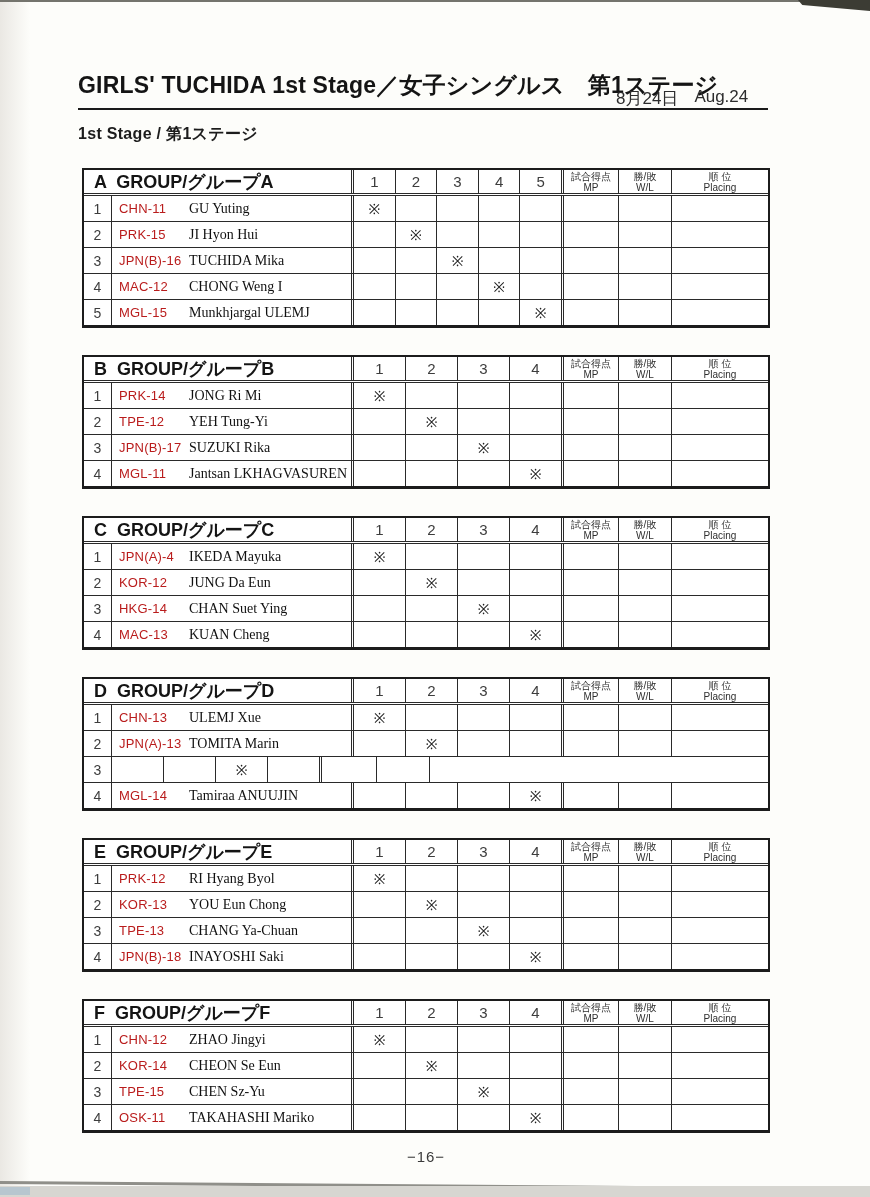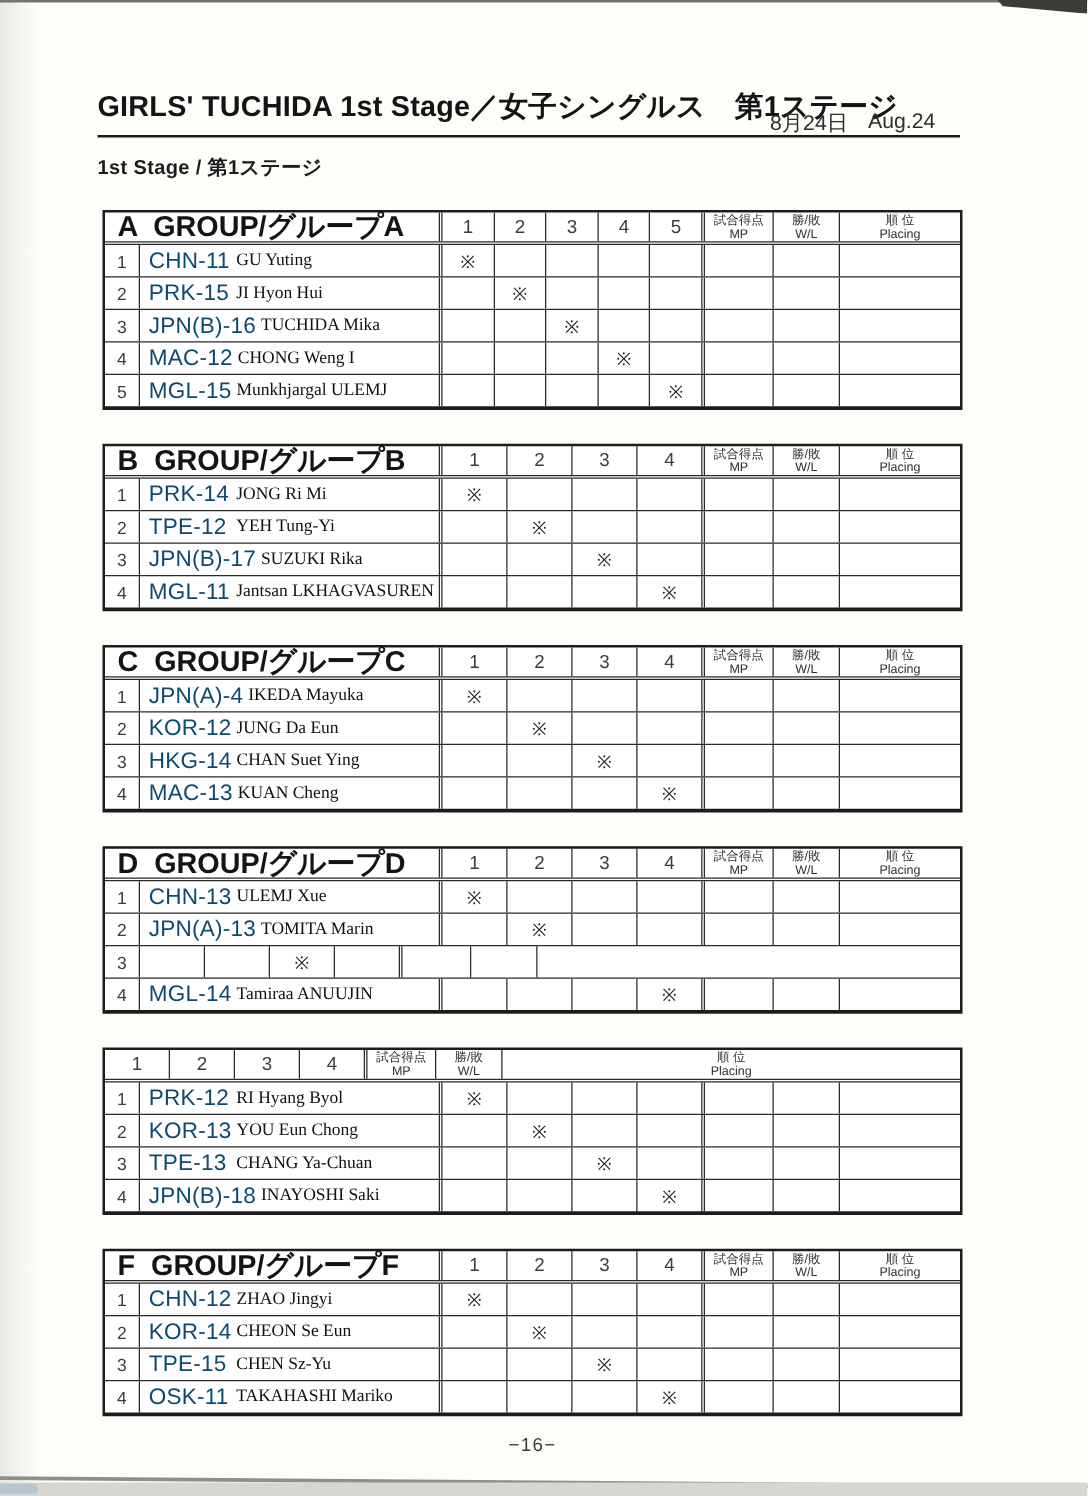--- a/index.html
+++ b/index.html
@@ -28,25 +28,25 @@
     letter-spacing:0.3px;color:#1c1c1c;}
   
   .groups{position:absolute;left:82px;top:168px;width:688px;}
   .group-table{width:688px;border:2px solid #1c1c1c;border-bottom-width:3px;
     background:#fff;margin-bottom:27px;box-sizing:border-box;}
   .trow{display:flex;height:25px;align-items:stretch;}
   .header-row{height:23px;border-bottom:3px double #2a2a2a;}
   .group-rows .trow + .trow{border-top:1px solid #2a2a2a;}
   .cell{display:flex;align-items:center;box-sizing:border-box;border-right:1px solid #2a2a2a;}
   .cell:last-child{border-right:none;}
-  .group-title-cell{width:270px;padding-left:10px;font-size:23px;font-weight:bold;
+  .group-title-cell{width:270px;padding-left:10px;font-size:18px;font-weight:bold;
     white-space:pre;border-right:3px double #2a2a2a;color:#141414;}
   .col-no{width:28px;justify-content:center;font-size:14px;color:#3d3d3d;}
   .col-player{width:242px;padding-left:7px;border-right:3px double #2a2a2a;}
-  .code{min-width:66px;font-size:18px;color:#0c4a6e;letter-spacing:0.2px;}
+  .code{min-width:66px;font-size:13px;color:#b91c1c;letter-spacing:0.2px;}
   .pname{font-family:"Liberation Serif", serif;font-size:14px;color:#101010;padding-left:4px;
     white-space:nowrap;}
   .match-area{width:210px;display:flex;}
   .match-cell{flex:1 1 0;justify-content:center;font-size:15px;color:#3d3d3d;}
   .match-area .match-cell:last-child{border-right:3px double #2a2a2a;}
   .mark{font-size:14px;color:#202020;}
   .col-mp{width:55px;}
   .col-wl{width:53px;}
   .col-placing{flex:1 1 auto;}
   .head-small{flex-direction:column;justify-content:center;line-height:11px;
@@ -482,20 +482,21 @@
           </div>
           <div class="cell col-mp"></div>
           <div class="cell col-wl"></div>
           <div class="cell col-placing"></div>
         </div>
       </div>
   </div>
 
   <div class="group-table">
     <div class="trow header-row">
+      <div class="cell group-title-cell">E  GROUP/グループE</div>
       <div class="match-area">
           <div class="cell match-cell">1</div>
           <div class="cell match-cell">2</div>
           <div class="cell match-cell">3</div>
           <div class="cell match-cell">4</div>
         </div>
       <div class="cell col-mp head-small">
         <span>試合得点</span>
         <span>MP</span>
       </div>

